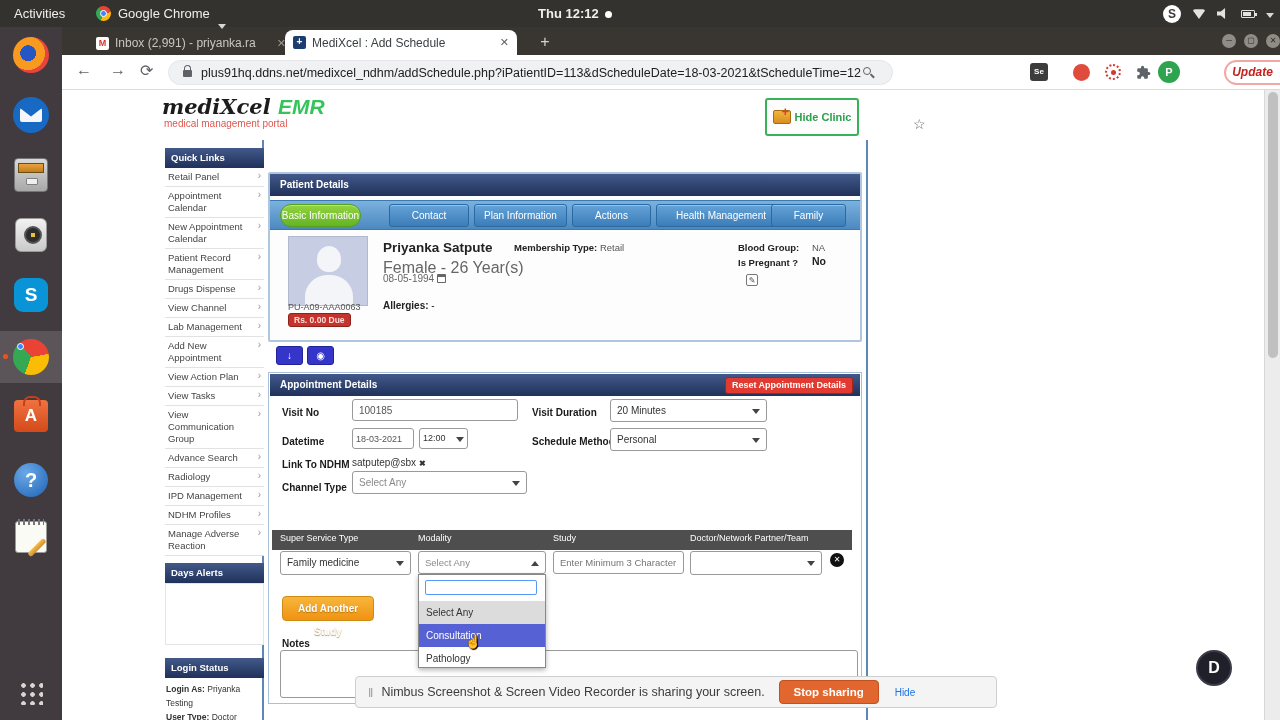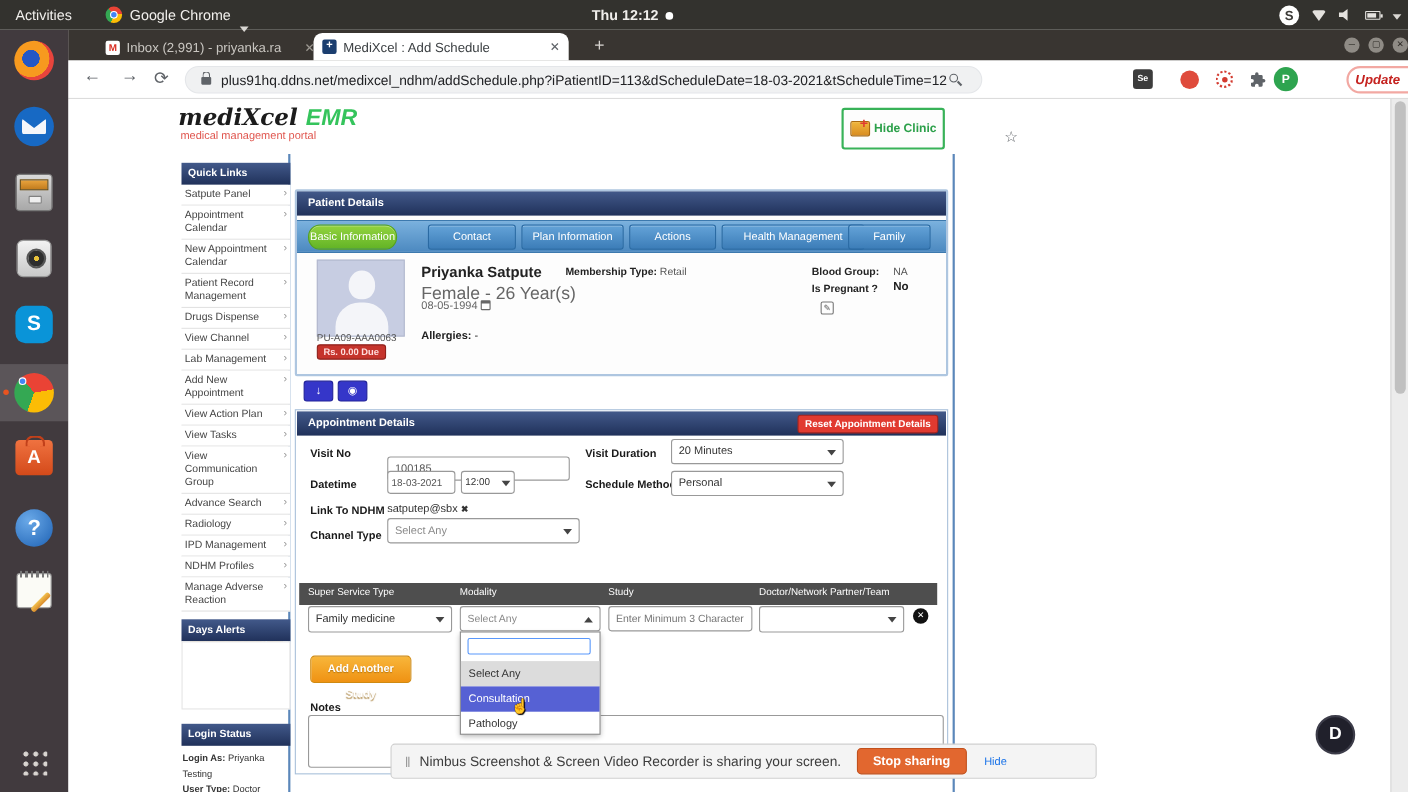--- a/index.html
+++ b/index.html
@@ -356,21 +356,21 @@
 
     <div id="plusclinic" class="abs">
       <span class="pc-ic"></span>
       <span class="lbl">Hide Clinic</span>
     </div>
 
     <div id="mainframe" class="abs"></div>
 
     <div id="sidebar" class="abs">
       <div class="navyhead sb-head">Quick Links</div>
-      <div class="ql-item"><span>Satpute Panel</span><span class="ql-chev">›</span></div>
+      <div class="ql-item"><span>Retail Panel</span><span class="ql-chev">›</span></div>
       <div class="ql-item"><span>Appointment Calendar</span><span class="ql-chev">›</span></div>
       <div class="ql-item"><span>New Appointment Calendar</span><span class="ql-chev">›</span></div>
       <div class="ql-item"><span>Patient Record Management</span><span class="ql-chev">›</span></div>
       <div class="ql-item"><span>Drugs Dispense</span><span class="ql-chev">›</span></div>
       <div class="ql-item"><span>View Channel</span><span class="ql-chev">›</span></div>
       <div class="ql-item"><span>Lab Management</span><span class="ql-chev">›</span></div>
       <div class="ql-item"><span>Add New Appointment</span><span class="ql-chev">›</span></div>
       <div class="ql-item"><span>View Action Plan</span><span class="ql-chev">›</span></div>
       <div class="ql-item"><span>View Tasks</span><span class="ql-chev">›</span></div>
       <div class="ql-item"><span>View Communication Group</span><span class="ql-chev">›</span></div>
@@ -415,21 +415,21 @@
     <div id="edit-ic" class="abs">✎</div>
 
     <div class="bluebtn" style="left:214px; top:256px;"><span>↓</span></div>
     <div class="bluebtn" style="left:245px; top:256px;"><span>◉</span></div>
 
     <div id="acard" class="abs"></div>
     <div id="ap-head" class="abs navyhead">Appointment Details</div>
     <div id="resetbtn" class="abs">Reset Appointment Details</div>
 
     <div class="flabel" style="left:220px; top:317px;">Visit No</div>
-    <input class="tinput" style="left: 290px; top: 309px; width: 166px; height: 22px; margin-top: 16px;" value="100185">
+    <input class="tinput" style="left: 290px; top: 309px; width: 166px; height: 22px;" value="100185">
     <div class="flabel" style="left:470px; top:317px;">Visit Duration</div>
     <div class="fselect" style="left:548px; top:309px; width:157px; height:23px; line-height:21px;"><span class="sval">20 Minutes</span><span class="chev"></span></div>
 
     <div class="flabel" style="left:220px; top:346px;">Datetime</div>
     <input class="tinput" style="left: 290px; top: 338px; width: 62px; height: 21px; font-size: 9px; padding-left: 3px;" value="18-03-2021">
     <div class="fselect" style="left:357px; top:338px; width:49px; height:21px; line-height:19px; font-size:9px; padding-left:3px;"><span class="sval">12:00</span><span class="chev" style="right:3px;"></span></div>
     <div class="flabel" style="left:470px; top:346px;">Schedule Method</div>
     <div class="fselect" style="left:548px; top:338px; width:157px; height:23px; line-height:21px;"><span class="sval">Personal</span><span class="chev"></span></div>
 
     <div class="flabel" style="left:220px; top:369px;">Link To NDHM</div>

